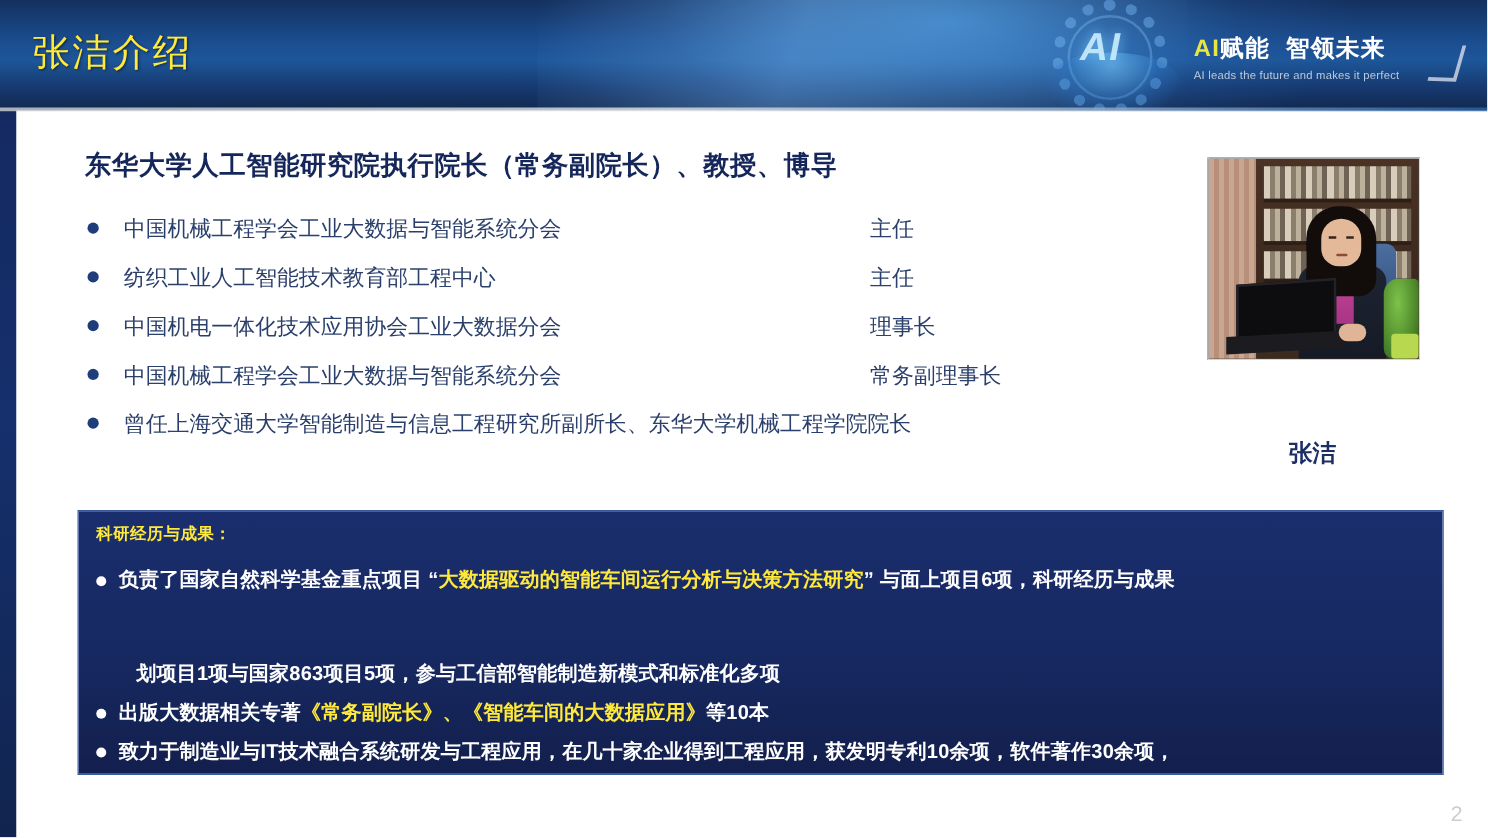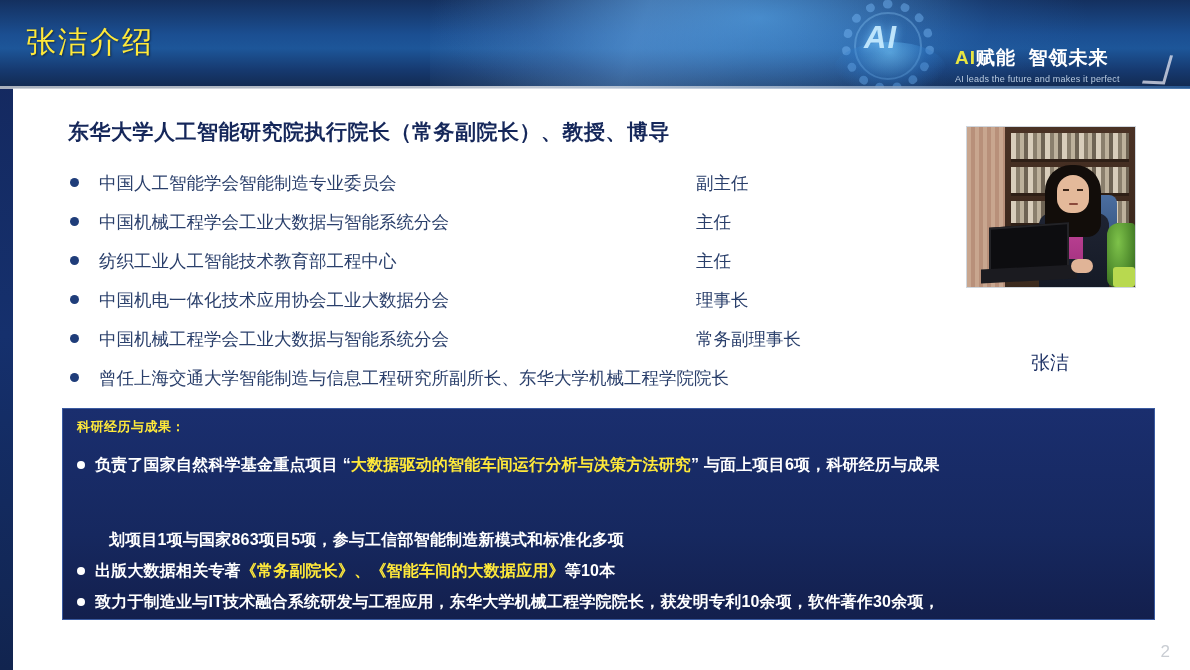--- a/index.html
+++ b/index.html
@@ -102,21 +102,20 @@
     text-shadow: 0 0 10px rgba(120,200,255,.9);
     letter-spacing: 1px;
   }
 
   
   .brand {
     position: absolute;
     left: 955px; top: 26px;
     width: 220px;
     text-align: left;
-    margin-top: 19px;
   }
   .brand-line {
     font-size: 19px;
     font-weight: bold;
     white-space: nowrap;
     letter-spacing: 1px;
   }
   .brand-ai { color: #e9e542; }
   .brand-cn { color: #ffffff; }
   .brand-sub {
@@ -225,21 +224,21 @@
     background: radial-gradient(ellipse at 40% 30%, #7ec24a 0%, #4e8a2c 60%, #2f5c1c 100%);
     border-radius: 12px 4px 10px 8px; }
   .ph-plantpot { left:146px; top:140px; width:22px; height:20px; background:#b8d94f; border-radius: 3px; }
 
   .photo-caption {
     position: absolute;
     left: 966px; top: 350px;
     width: 168px;
     text-align: center;
     font-size: 19px;
-    font-weight: normal;
+    font-weight: bold;
     color: #1b2f63;
   }
 
   
   .panel {
     position: absolute;
     left: 62px; top: 408px;
     width: 1093px; height: 212px;
     background: linear-gradient(180deg,#1a2e6e 0%, #16285f 60%, #131f4d 100%);
     border: 1px solid #3a5aa0;
@@ -311,25 +310,20 @@
     </div>
 
     <div class="slide-title">张洁介绍</div>
   </div>
   <div class="header-underline"></div>
 
   <div class="lead-heading">东华大学人工智能研究院执行院长（常务副院长）、教授、博导</div>
 
   <div class="cred-list">
 
-    <div class="cred-row">
-      <span class="cred-bullet"></span>
-      <span class="cred-org">中国人工智能学会智能制造专业委员会</span>
-      <span class="cred-role">副主任</span>
-    </div>
 
     <div class="cred-row">
       <span class="cred-bullet"></span>
       <span class="cred-org">中国机械工程学会工业大数据与智能系统分会</span>
       <span class="cred-role">主任</span>
     </div>
 
     <div class="cred-row">
       <span class="cred-bullet"></span>
       <span class="cred-org">纺织工业人工智能技术教育部工程中心</span>
@@ -390,21 +384,21 @@
         <span class="ln2">划项目1项与国家863项目5项，参与工信部智能制造新模式和标准化多项</span>
       </div>
 
       <div class="ach">
         <span class="ach-bullet"></span>
         <span>出版大数据相关专著</span><span class="hl">《常务副院长》、《智能车间的大数据应用》</span><span>等10本</span>
       </div>
 
       <div class="ach">
         <span class="ach-bullet"></span>
-        <span>致力于制造业与IT技术融合系统研发与工程应用，东华大学机械工程学院院长，获发明专利10余项，软件著作30余项，</span>
+        <span>致力于制造业与IT技术融合系统研发与工程应用，在几十家企业得到工程应用，获发明专利10余项，软件著作30余项，</span>
         <span class="ln2">在几十家企业得到工程应用</span>
       </div>
 
     </div>
   </div>
 
   <div class="page-no">2</div>
 
 </div>
 

